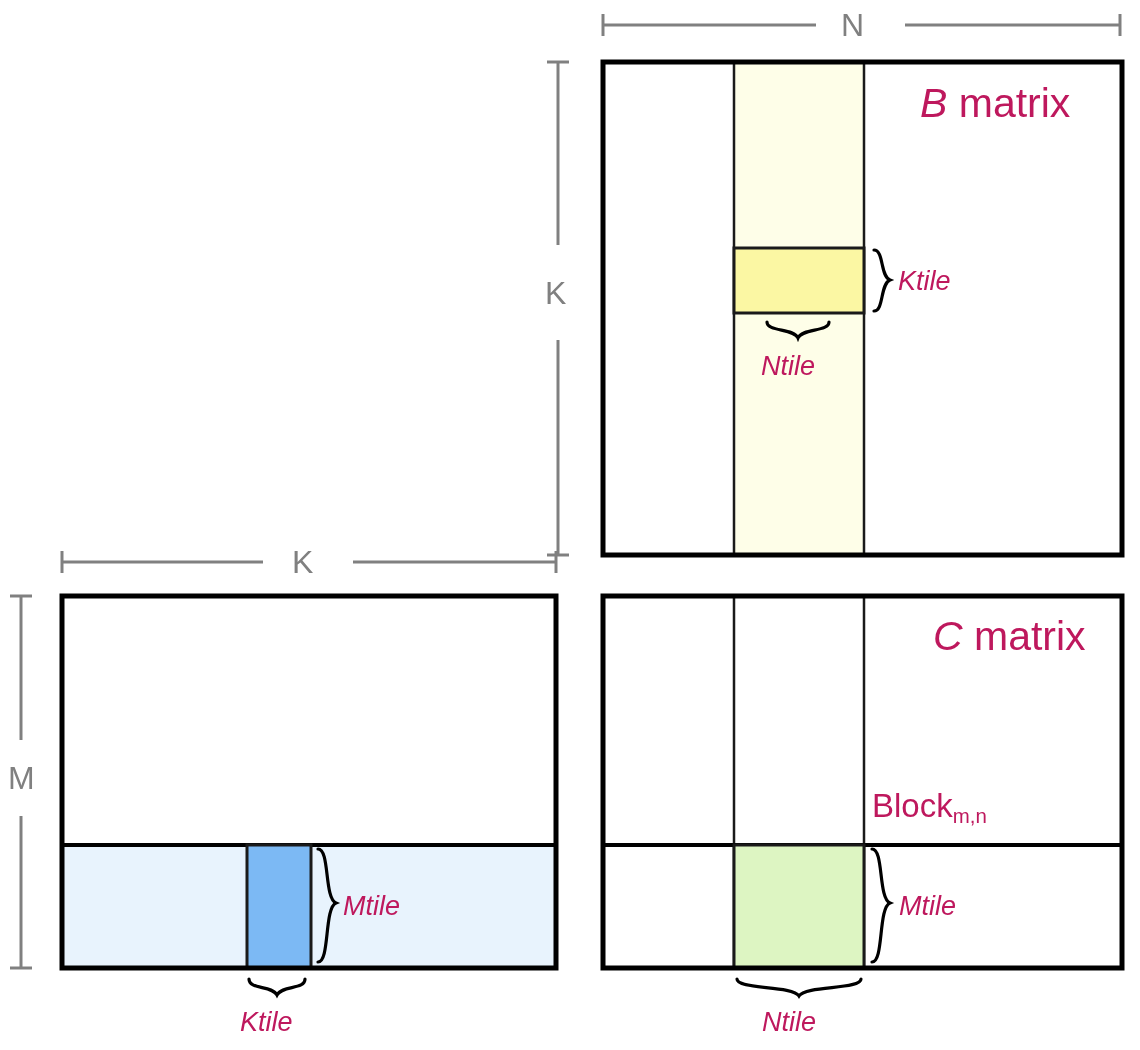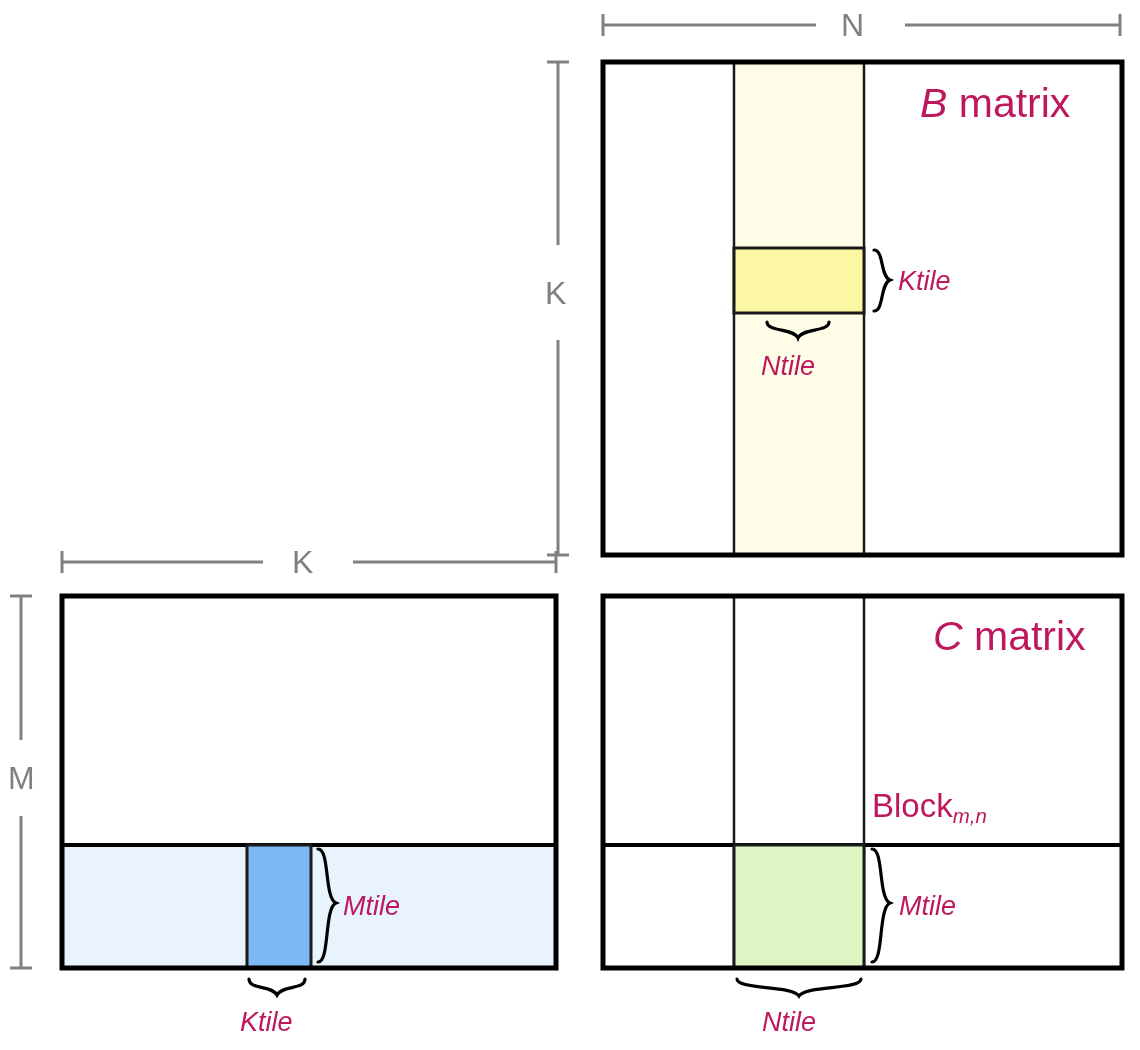--- a/index.html
+++ b/index.html
@@ -45,21 +45,20 @@
   .dim-label {
     font-size: 32px;
     color: #808080;
     font-style: normal;
   }
   .block-label {
     font-size: 33px;
   }
   .block-label sub {
     font-size: 0.62em;
-    font-style: italic;
     vertical-align: baseline;
     position: relative;
     top: 0.30em;
   }
 </style>
 </head>
 <body>
 
 <div id="stage">
 

